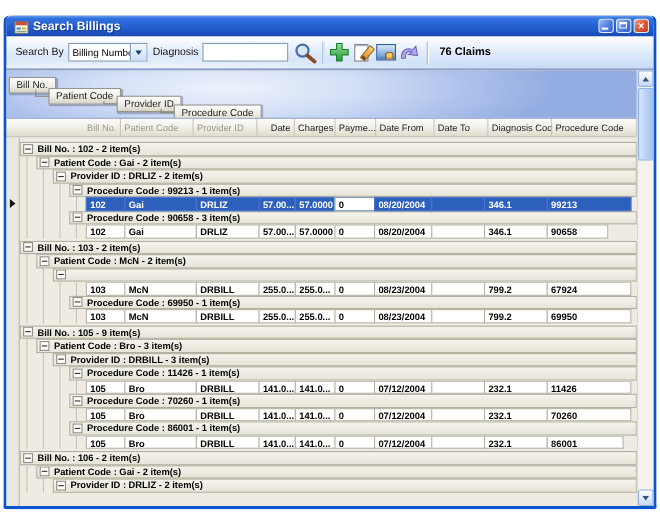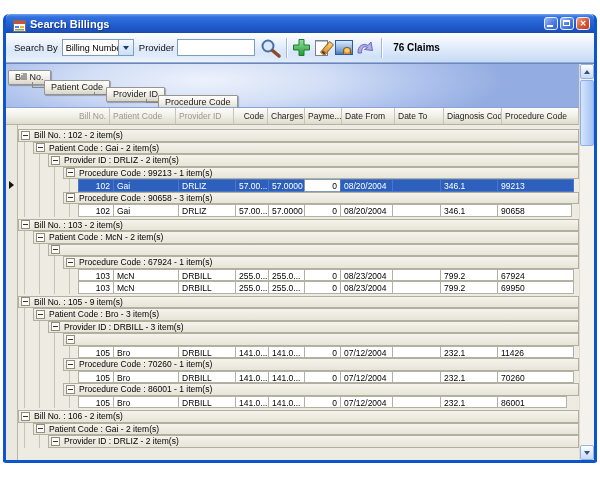--- a/index.html
+++ b/index.html
@@ -73,21 +73,21 @@
 
   .hdr{height:16px;flex:0 0 16px;display:flex;
        background:linear-gradient(180deg,#FDFDFC 0%,#EFEDE4 55%,#DEDBCD 100%);
        border-bottom:1px solid #B7B3A4;}
   .hc{box-sizing:border-box;border-right:1px solid #C9C5B6;font-size:8.5px;color:#1C1C1C;
       padding:3px 3px 0 3px;white-space:nowrap;overflow:hidden;cursor:pointer;}
   .hc.grouped{color:#9B988C;}
   .hc.right{text-align:right;}
   .hc:last-child{flex:1;}
 
-  .rows{flex:1;position:relative;overflow:hidden;background:#EDEBE2;}
+  .rows{flex:1;position:relative;overflow:hidden;background:#EDEBE2;font-weight:bold;}
   .selector-strip{position:absolute;left:0;top:0;bottom:0;width:12px;background:#EBE9DF;
                   border-right:1px solid #BAB6A7;box-sizing:border-box;}
   .cur-arrow{position:absolute;left:3px;top:56px;width:0;height:0;
              border-top:4px solid transparent;border-bottom:4px solid transparent;border-left:5px solid #111;}
   .rows-inner{margin-left:12px;padding-top:2px;}
 
   .grp.l1{margin-top:2px;}
   .band{height:12.5px;box-sizing:border-box;border:1px solid #B3AFA0;
         background:linear-gradient(180deg,#F5F3EB 0%,#E7E4D8 100%);
         display:flex;align-items:center;padding-left:2px;font-size:8.5px;color:#000;
@@ -95,21 +95,21 @@
   .expander{width:9px;height:9px;flex:0 0 9px;box-sizing:border-box;border:1px solid #8F8C80;
             background:#FDFCF8;position:relative;margin-top:0;}
   .expander::after{content:"";position:absolute;left:1px;top:3px;width:5px;height:1px;background:#333;}
   .band .blabel{margin-left:4px;}
   .kids{margin-left:6px;padding-left:8px;border-left:1px solid #C8C4B5;}
 
   .row{display:flex;height:12.5px;box-sizing:border-box;cursor:pointer;}
   .c{box-sizing:border-box;border:1px solid #B5B1A2;margin-left:-1px;background:#fff;
      font-size:8.5px;color:#000;padding:1px 3px 0 3px;white-space:nowrap;overflow:hidden;}
   .c:first-child{margin-left:0;}
-  .c.right{text-align:right;}
+  .c.right{text-align:left;}
   .row.selected .c{background:#2D60BC;color:#fff;border-color:#4A77C8;}
   .row.selected .c.edit{background:#fff;color:#000;border:1px solid #7F9DB9;}
 
   
   .vscroll{flex:0 0 15px;width:15px;position:relative;background:#F3F2EC;border-left:1px solid #DDDAD0;box-sizing:border-box;}
   .sb-btn{position:absolute;left:0;width:14px;height:15px;box-sizing:border-box;border:1px solid #95B3E0;
           border-radius:2px;background:linear-gradient(180deg,#FDFEFF,#C9D9F2);cursor:pointer;
           display:flex;align-items:center;justify-content:center;}
   .sb-btn.up{top:0;}
   .sb-btn.down{bottom:0;}
@@ -142,21 +142,21 @@
         <span class="wb close"></span>
       </span>
     </div>
 
     <div class="toolbar">
       <span class="lbl">Search By</span>
       <span class="combo">
         <span class="combo-val">Billing Number</span>
         <span class="combo-btn"></span>
       </span>
-      <span class="lbl ml5">Provider</span>
+      <span class="lbl ml5">Diagnosis</span>
       <input class="criteria ml3" value="" style="">
       <span class="tbicon ml5">
         <svg width="22" height="20" viewBox="0 0 22 20">
           <circle cx="8" cy="8" r="5.5" fill="#D6E6F8" fill-opacity="0.85" stroke="#4A6FA5" stroke-width="2"></circle>
           <line x1="12.5" y1="12.5" x2="19" y2="18" stroke="#8A4A2E" stroke-width="3.5" stroke-linecap="round"></line>
         </svg>
       </span>
       <span class="sep"></span>
       <span class="tbicon">
         <svg width="19" height="19" viewBox="0 0 19 19">
@@ -188,21 +188,21 @@
             <span class="gb-box" style="left: 38px; top: 16px;">Patient Code</span>
             <span class="gb-conn" style="left: 88px; top: 28px; width: 12px; height: 2px;"></span>
             <span class="gb-box" style="left: 100px; top: 23px;">Provider ID</span>
             <span class="gb-conn" style="left: 140px; top: 35px; width: 12px; height: 3px;"></span>
             <span class="gb-box" style="left: 152px; top: 31px;">Procedure Code</span>
           </div>
         <div class="hdr" id="hdr">
             <span class="hc grouped right" style="width: 104px;">Bill No.</span>
             <span class="hc grouped" style="width: 66px;">Patient Code</span>
             <span class="hc grouped" style="width: 58px;">Provider ID</span>
-            <span class="hc right" style="width: 34px;">Code</span>
+            <span class="hc right" style="width: 34px;">Date</span>
             <span class="hc" style="width: 37px;">Charges</span>
             <span class="hc" style="width: 37px;">Payme...</span>
             <span class="hc" style="width: 53px;">Date From</span>
             <span class="hc" style="width: 49px;">Date To</span>
             <span class="hc" style="width: 58px;">Diagnosis Code</span>
             <span class="hc" style="width: 77px;">Procedure Code</span>
           </div>
         <div class="rows">
           <div class="selector-strip">
             <span class="cur-arrow"></span>
@@ -255,21 +255,21 @@
                               <div class="row">
                                 <span class="c right" style="width: 36px;">102</span>
                                 <span class="c" style="width: 66px;">Gai</span>
                                 <span class="c" style="width: 58px;">DRLIZ</span>
                                 <span class="c" style="width: 34px;">57.00...</span>
                                 <span class="c" style="width: 37px;">57.0000</span>
                                 <span class="c right" style="width: 37px;">0</span>
                                 <span class="c" style="width: 53px;">08/20/2004</span>
                                 <span class="c" style="width: 49px;"></span>
                                 <span class="c" style="width: 58px;">346.1</span>
-                                <span class="c" style="width: 75px;">90658</span>
+                                <span class="c" style="width: 56px;">90658</span>
                               </div>
                             </div>
                           </div>
                         </div>
                       </div>
                     </div>
                   </div>
                 </div>
               </div>
               <div class="grp l1">
@@ -283,40 +283,40 @@
                       <span class="expander"></span>
                       <span class="blabel">Patient Code : McN - 2 item(s)</span>
                     </div>
                     <div class="kids">
                       <div class="grp l3">
                         <div class="band">
                           <span class="expander"></span>
                         </div>
                         <div class="kids">
                           <div class="grp l4">
-                            <div class="band">
-                              <span class="expander"></span>
-                              <span class="blabel">Procedure Code : 67924 - 1 item(s)</span>
-                            </div>
                             <div class="kids">
                               <div class="row">
                                 <span class="c right" style="width: 36px;">103</span>
                                 <span class="c" style="width: 66px;">McN</span>
                                 <span class="c" style="width: 58px;">DRBILL</span>
                                 <span class="c" style="width: 34px;">255.0...</span>
                                 <span class="c" style="width: 37px;">255.0...</span>
                                 <span class="c right" style="width: 37px;">0</span>
                                 <span class="c" style="width: 53px;">08/23/2004</span>
                                 <span class="c" style="width: 49px;"></span>
                                 <span class="c" style="width: 58px;">799.2</span>
                                 <span class="c" style="width: 77px;">67924</span>
                               </div>
                             </div>
                           </div>
                           <div class="grp l4">
+                            <div class="band">
+                              <span class="expander"></span>
+                              <span class="blabel">Procedure Code : 69950 - 1 item(s)</span>
+                            </div>
                             <div class="kids">
                               <div class="row">
                                 <span class="c right" style="width: 36px;">103</span>
                                 <span class="c" style="width: 66px;">McN</span>
                                 <span class="c" style="width: 58px;">DRBILL</span>
                                 <span class="c" style="width: 34px;">255.0...</span>
                                 <span class="c" style="width: 37px;">255.0...</span>
                                 <span class="c right" style="width: 37px;">0</span>
                                 <span class="c" style="width: 53px;">08/23/2004</span>
                                 <span class="c" style="width: 49px;"></span>
@@ -345,20 +345,21 @@
                     <div class="kids">
                       <div class="grp l3">
                         <div class="band">
                           <span class="expander"></span>
                           <span class="blabel">Provider ID : DRBILL - 3 item(s)</span>
                         </div>
                         <div class="kids">
                           <div class="grp l4">
                             <div class="band">
                               <span class="expander"></span>
+                              <span class="blabel">Procedure Code : 11426 - 1 item(s)</span>
                             </div>
                             <div class="kids">
                               <div class="row">
                                 <span class="c right" style="width: 36px;">105</span>
                                 <span class="c" style="width: 66px;">Bro</span>
                                 <span class="c" style="width: 58px;">DRBILL</span>
                                 <span class="c" style="width: 34px;">141.0...</span>
                                 <span class="c" style="width: 37px;">141.0...</span>
                                 <span class="c right" style="width: 37px;">0</span>
                                 <span class="c" style="width: 53px;">07/12/2004</span>

